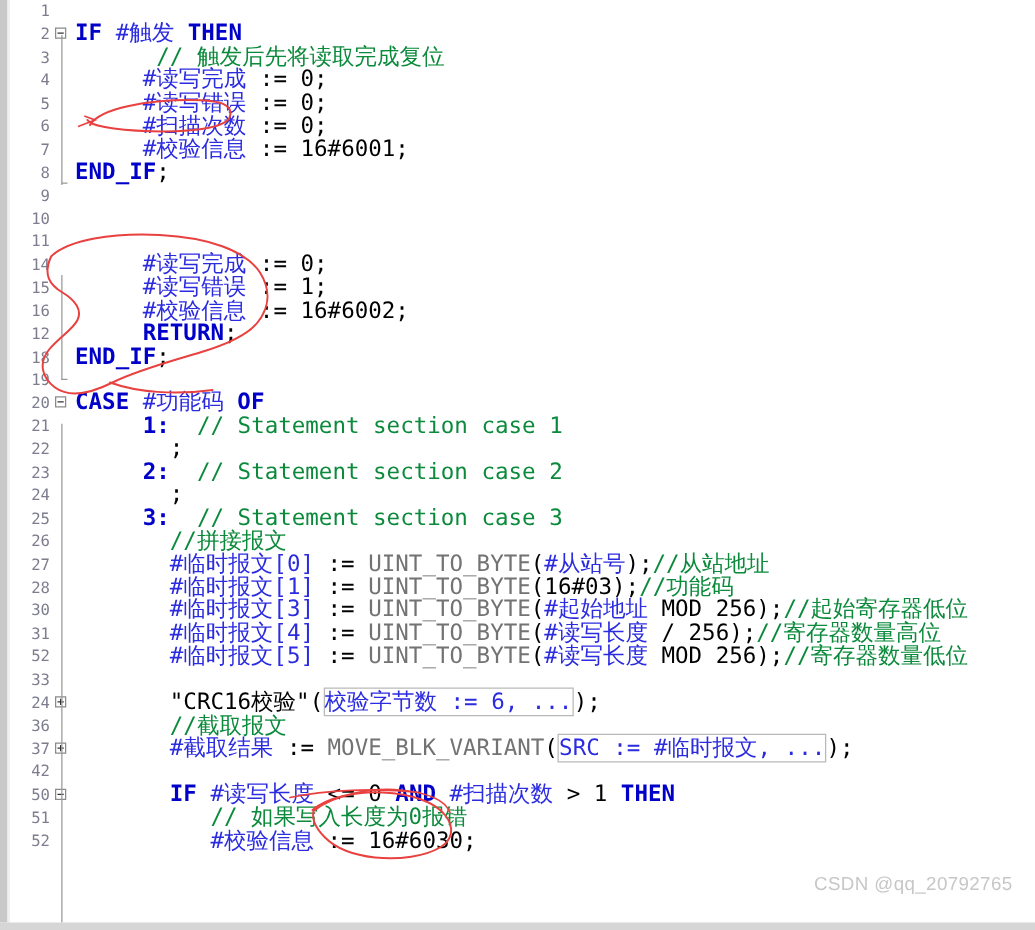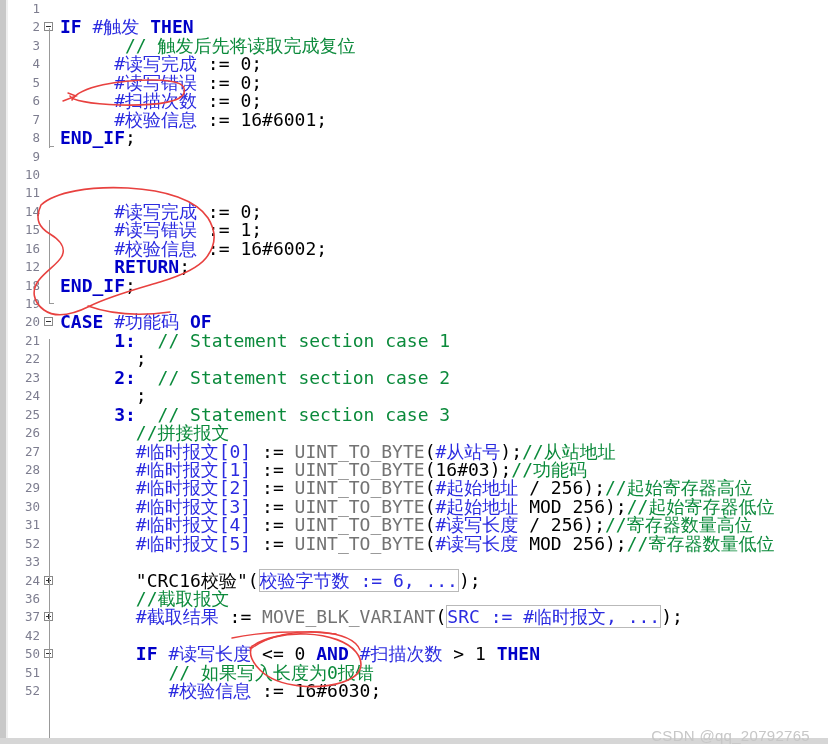--- a/index.html
+++ b/index.html
@@ -130,21 +130,21 @@
   .annot-svg {
     position: absolute;
     left: 0; top: 0;
     width: 828px; height: 744px;
     pointer-events: none;
   }
 
   .watermark {
     position: absolute;
     right: 18px;
-    bottom: 0;
+    bottom: 28px;
     color: #c7c7c7;
     font-size: 15px;
     font-family: "Liberation Sans", sans-serif;
     letter-spacing: 0.3px;
   }
 </style>
 </head>
 <body>
 
 <div id="editor">
@@ -172,21 +172,20 @@
       <div class="row"><span class="gutter">19</span><span class="code"></span></div>
       <div class="row"><span class="gutter">20</span><span class="foldbox"></span><span class="code"><span class="kw">CASE</span><span class="txt"> </span><span class="var">#功能码</span><span class="txt"> </span><span class="kw">OF</span></span></div>
       <div class="row"><span class="gutter">21</span><span class="code"><span class="txt">     </span><span class="kw">1:</span><span class="txt">  </span><span class="cmt">// Statement section case 1</span></span></div>
       <div class="row"><span class="gutter">22</span><span class="code"><span class="txt">       </span><span class="op">;</span></span></div>
       <div class="row"><span class="gutter">23</span><span class="code"><span class="txt">     </span><span class="kw">2:</span><span class="txt">  </span><span class="cmt">// Statement section case 2</span></span></div>
       <div class="row"><span class="gutter">24</span><span class="code"><span class="txt">       </span><span class="op">;</span></span></div>
       <div class="row"><span class="gutter">25</span><span class="code"><span class="txt">     </span><span class="kw">3:</span><span class="txt">  </span><span class="cmt">// Statement section case 3</span></span></div>
       <div class="row"><span class="gutter">26</span><span class="code"><span class="txt">       </span><span class="cmt">//拼接报文</span></span></div>
       <div class="row"><span class="gutter">27</span><span class="code"><span class="txt">       </span><span class="var">#临时报文[0]</span><span class="op"> := </span><span class="fn">UINT_TO_BYTE</span><span class="op">(</span><span class="var">#从站号</span><span class="op">);</span><span class="cmt">//从站地址</span></span></div>
       <div class="row"><span class="gutter">28</span><span class="code"><span class="txt">       </span><span class="var">#临时报文[1]</span><span class="op"> := </span><span class="fn">UINT_TO_BYTE</span><span class="op">(</span><span class="num">16#03</span><span class="op">);</span><span class="cmt">//功能码</span></span></div>
-      <div class="row"><span class="gutter">29</span><span class="code"><span class="txt">       </span><span class="var">#临时报文[2]</span><span class="op"> := </span><span class="fn">UINT_TO_BYTE</span><span class="op">(</span><span class="var">#起始地址</span><span class="op"> / </span><span class="num">256</span><span class="op">);</span><span class="cmt">//起始寄存器高位</span></span></div>
       <div class="row"><span class="gutter">30</span><span class="code"><span class="txt">       </span><span class="var">#临时报文[3]</span><span class="op"> := </span><span class="fn">UINT_TO_BYTE</span><span class="op">(</span><span class="var">#起始地址</span><span class="op"> MOD </span><span class="num">256</span><span class="op">);</span><span class="cmt">//起始寄存器低位</span></span></div>
       <div class="row"><span class="gutter">31</span><span class="code"><span class="txt">       </span><span class="var">#临时报文[4]</span><span class="op"> := </span><span class="fn">UINT_TO_BYTE</span><span class="op">(</span><span class="var">#读写长度</span><span class="op"> / </span><span class="num">256</span><span class="op">);</span><span class="cmt">//寄存器数量高位</span></span></div>
       <div class="row"><span class="gutter">52</span><span class="code"><span class="txt">       </span><span class="var">#临时报文[5]</span><span class="op"> := </span><span class="fn">UINT_TO_BYTE</span><span class="op">(</span><span class="var">#读写长度</span><span class="op"> MOD </span><span class="num">256</span><span class="op">);</span><span class="cmt">//寄存器数量低位</span></span></div>
       <div class="row"><span class="gutter">33</span><span class="code"></span></div>
       <div class="row"><span class="gutter">24</span><span class="foldbox plus"></span><span class="code"><span class="txt">       </span><span class="str">"CRC16校验"</span><span class="op">(</span><span class="param parambox">校验字节数 := 6, ...</span><span class="op">);</span></span></div>
       <div class="row"><span class="gutter">36</span><span class="code"><span class="txt">       </span><span class="cmt">//截取报文</span></span></div>
       <div class="row"><span class="gutter">37</span><span class="foldbox plus"></span><span class="code"><span class="txt">       </span><span class="var">#截取结果</span><span class="op"> := </span><span class="fn">MOVE_BLK_VARIANT</span><span class="op">(</span><span class="param parambox">SRC := #临时报文, ...</span><span class="op">);</span></span></div>
       <div class="row"><span class="gutter">42</span><span class="code"></span></div>
       <div class="row"><span class="gutter">50</span><span class="foldbox"></span><span class="code"><span class="txt">       </span><span class="kw">IF</span><span class="txt"> </span><span class="var">#读写长度</span><span class="op"> &lt;= </span><span class="num">0</span><span class="txt"> </span><span class="kw">AND</span><span class="txt"> </span><span class="var">#扫描次数</span><span class="op"> &gt; </span><span class="num">1</span><span class="txt"> </span><span class="kw">THEN</span></span></div>
       <div class="row"><span class="gutter">51</span><span class="code"><span class="txt">          </span><span class="cmt">// 如果写入长度为0报错</span></span></div>

